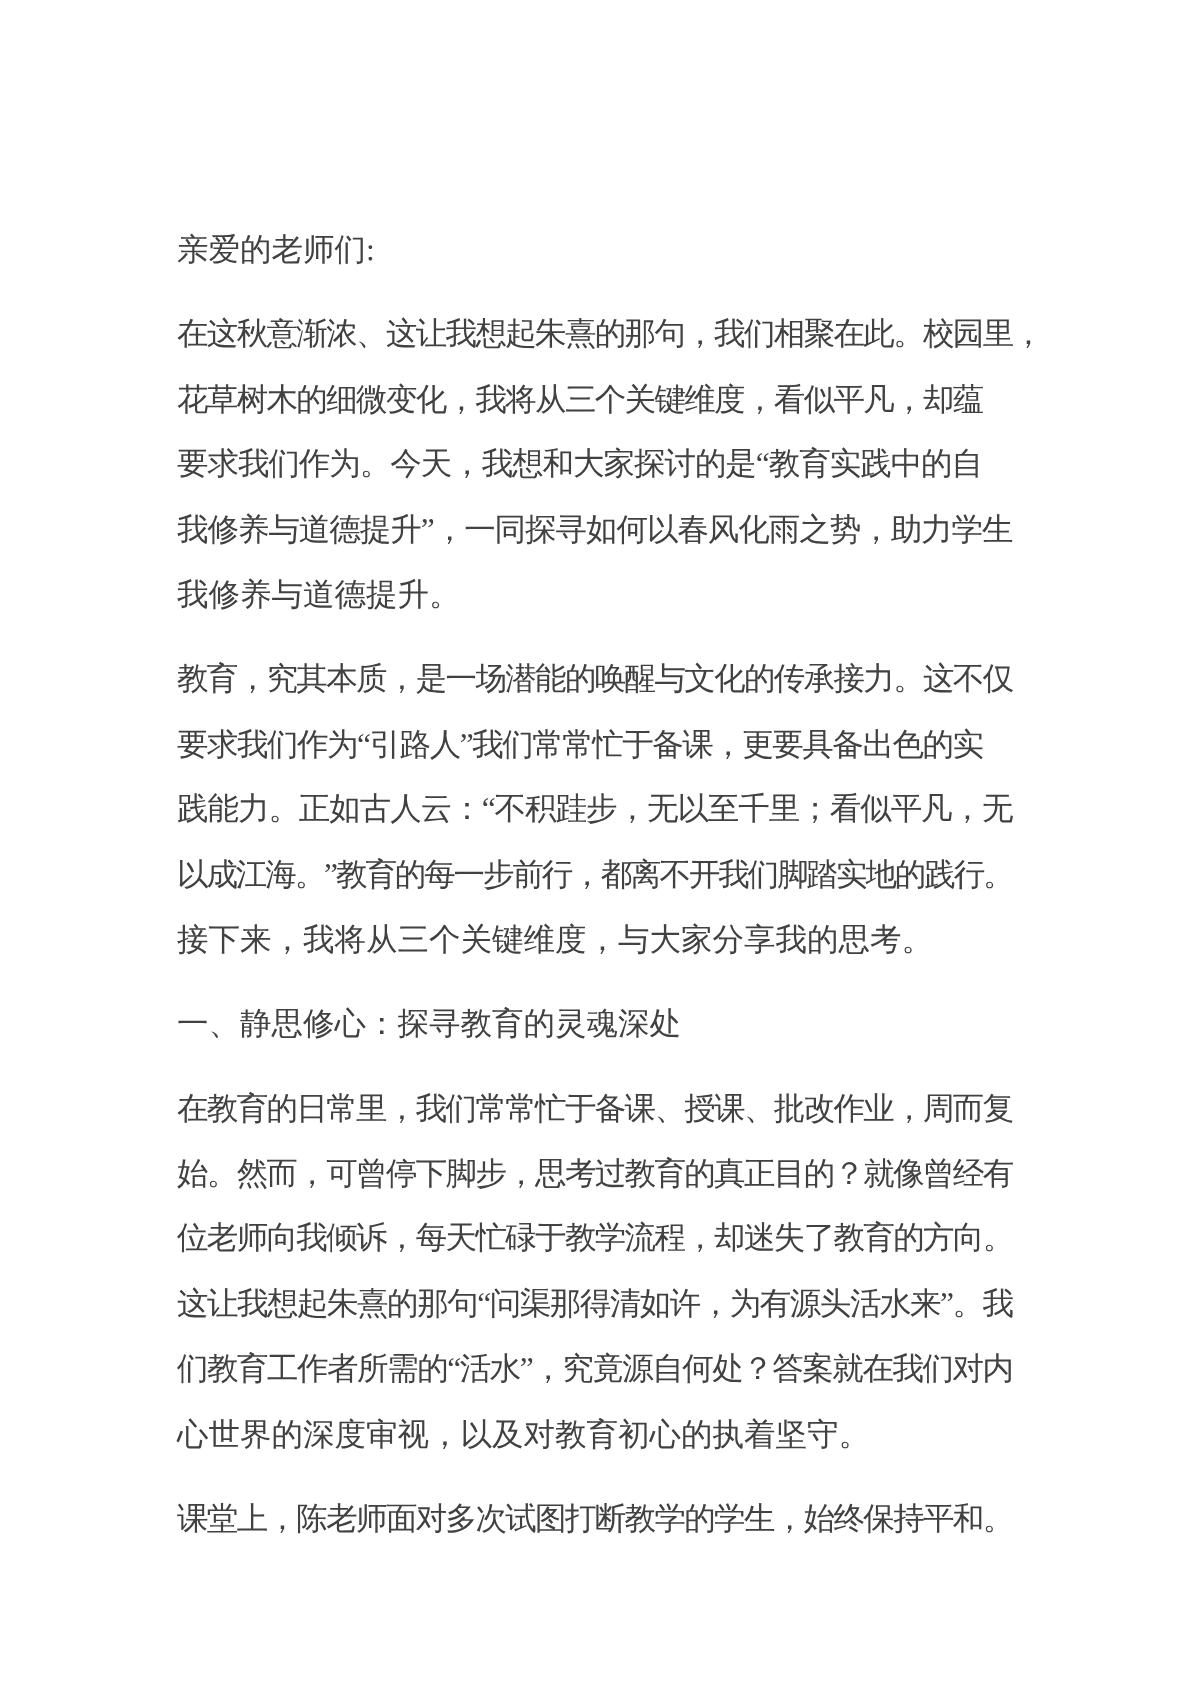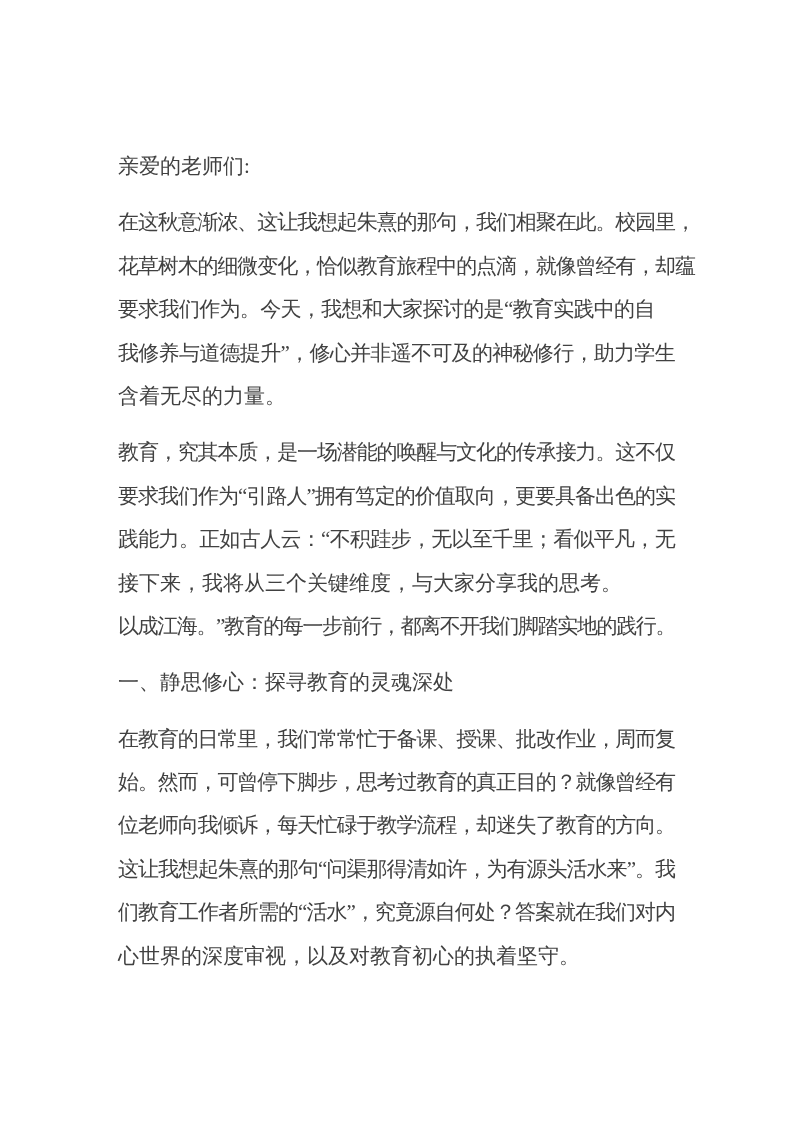--- a/index.html
+++ b/index.html
@@ -45,39 +45,40 @@
 </head>
 <body>
 
 <div class="page" style="background: rgb(255, 255, 255);">
   <div class="doc-body" id="doc-body" style="color: rgb(65, 65, 65);">
       <div class="block paragraph">
         <div class="line"><span class="lt">亲爱的老师们:</span></div>
       </div>
       <div class="block paragraph">
         <div class="line"><span class="lt" style="letter-spacing: -1.10714px;">在这秋意渐浓、这让我想起朱熹的那句，我们相聚在此。校园里，</span></div>
-        <div class="line"><span class="lt" style="letter-spacing: -1.10714px;">花草树木的细微变化，恰似教育旅程中的点滴，就像曾经有，却蕴</span></div>
+        <div class="line"><span class="lt" style="letter-spacing: -1.10714px;">花草树木的细微变化，我将从三个关键维度，看似平凡，却蕴</span></div>
         <div class="line"><span class="lt" style="letter-spacing: -0.69029px;">要求我们作为。今天，我想和大家探讨的是“教育实践中的自</span></div>
-        <div class="line"><span class="lt" style="letter-spacing: -0.69029px;">我修养与道德提升”，修心并非遥不可及的神秘修行，助力学生</span></div>
-        <div class="line"><span class="lt">含着无尽的力量。</span></div>
+        <div class="line"><span class="lt" style="letter-spacing: -0.69029px;">我修养与道德提升”，一同探寻如何以春风化雨之势，助力学生</span></div>
+        <div class="line"><span class="lt">我修养与道德提升。</span></div>
       </div>
       <div class="block paragraph">
         <div class="line"><span class="lt" style="letter-spacing: -1.10714px; text-align: center;">教育，究其本质，是一场潜能的唤醒与文化的传承接力。这不仅</span></div>
-        <div class="line"><span class="lt" style="letter-spacing: -0.988147px;">要求我们作为“引路人”拥有笃定的价值取向，更要具备出色的实</span></div>
+        <div class="line"><span class="lt" style="letter-spacing: -0.988147px;">要求我们作为“引路人”我们常常忙于备课，更要具备出色的实</span></div>
         <div class="line"><span class="lt" style="letter-spacing: -0.69029px;">践能力。正如古人云：“不积跬步，无以至千里；看似平凡，无</span></div>
+        <div class="line"><span class="lt" style="letter-spacing: -1.39062px;">以成江海。”教育的每一步前行，都离不开我们脚踏实地的践行。</span></div>
         <div class="line"><span class="lt">接下来，我将从三个关键维度，与大家分享我的思考。</span></div>
-        <div class="line"><span class="lt" style="letter-spacing: -1.39062px;">以成江海。”教育的每一步前行，都离不开我们脚踏实地的践行。</span></div>
       </div>
       <div class="block heading">
         <div class="line"><span class="lt">一、静思修心：探寻教育的灵魂深处</span></div>
       </div>
       <div class="block paragraph">
         <div class="line"><span class="lt" style="letter-spacing: -1.10714px;">在教育的日常里，我们常常忙于备课、授课、批改作业，周而复</span></div>
         <div class="line"><span class="lt" style="letter-spacing: -1.10714px;">始。然而，可曾停下脚步，思考过教育的真正目的？就像曾经有</span></div>
         <div class="line"><span class="lt" style="letter-spacing: -1.10714px;">位老师向我倾诉，每天忙碌于教学流程，却迷失了教育的方向。</span></div>
         <div class="line"><span class="lt" style="letter-spacing: -0.988147px;">这让我想起朱熹的那句“问渠那得清如许，为有源头活水来”。我</span></div>
         <div class="line"><span class="lt" style="letter-spacing: -0.988147px;">们教育工作者所需的“活水”，究竟源自何处？答案就在我们对内</span></div>
         <div class="line"><span class="lt">心世界的深度审视，以及对教育初心的执着坚守。</span></div>
       </div>
       <div class="block paragraph">
+        <div class="line"><span class="lt" style="letter-spacing: -1.10714px;">课堂上，陈老师面对多次试图打断教学的学生，始终保持平和。</span></div>
       </div>
     </div>
 </div>
 
 </body></html>

